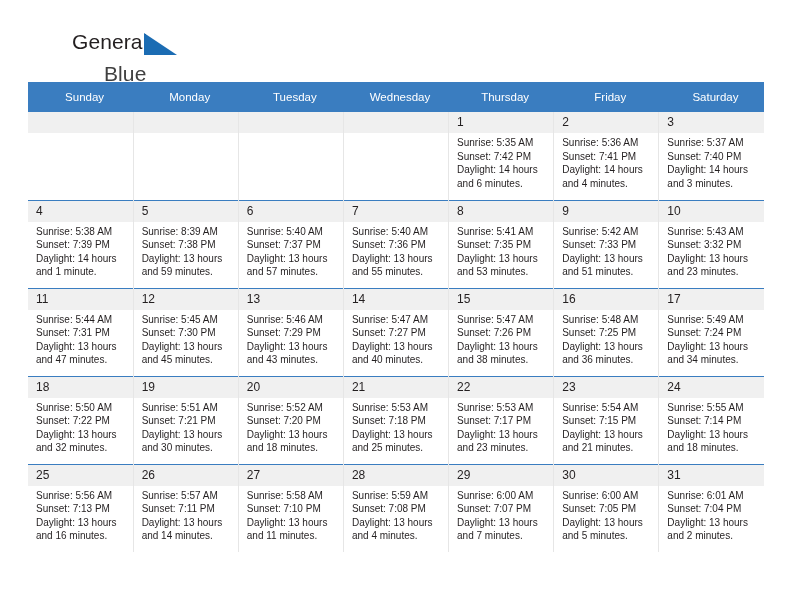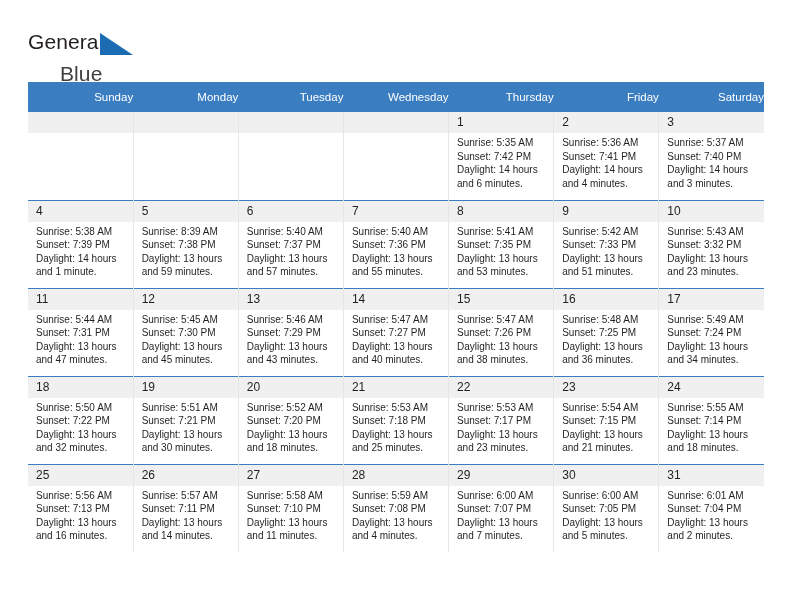--- a/index.html
+++ b/index.html
@@ -23,20 +23,21 @@
   }
 
   
   .topbar {
     display: flex;
     justify-content: space-between;
     align-items: flex-start;
     padding-top: 30px;
     height: 74px;
     box-sizing: border-box;
+    margin-left: 44px;
   }
   .brand {
     position: relative;
     width: 112px;
     height: 46px;
     flex: none;
   }
   .brand-general {
     position: absolute;
     left: 0;
@@ -87,21 +88,21 @@
     width: 736px;
     border-collapse: collapse;
     table-layout: fixed;
     margin-top: 8px;
   }
   .calendar th {
     background: #3a7dc0;
     color: #ffffff;
     font-size: 11.5px;
     font-weight: normal;
-    text-align: right;
+    text-align: center;
     padding: 5px 0 5px 8px;
     height: 20px;
     border: none;
   }
   .calendar td {
     vertical-align: top;
     padding: 0;
     border-left: 1px solid #e6e6e6;
     border-top: 1px solid #3a7dc0;
     height: 88px;

